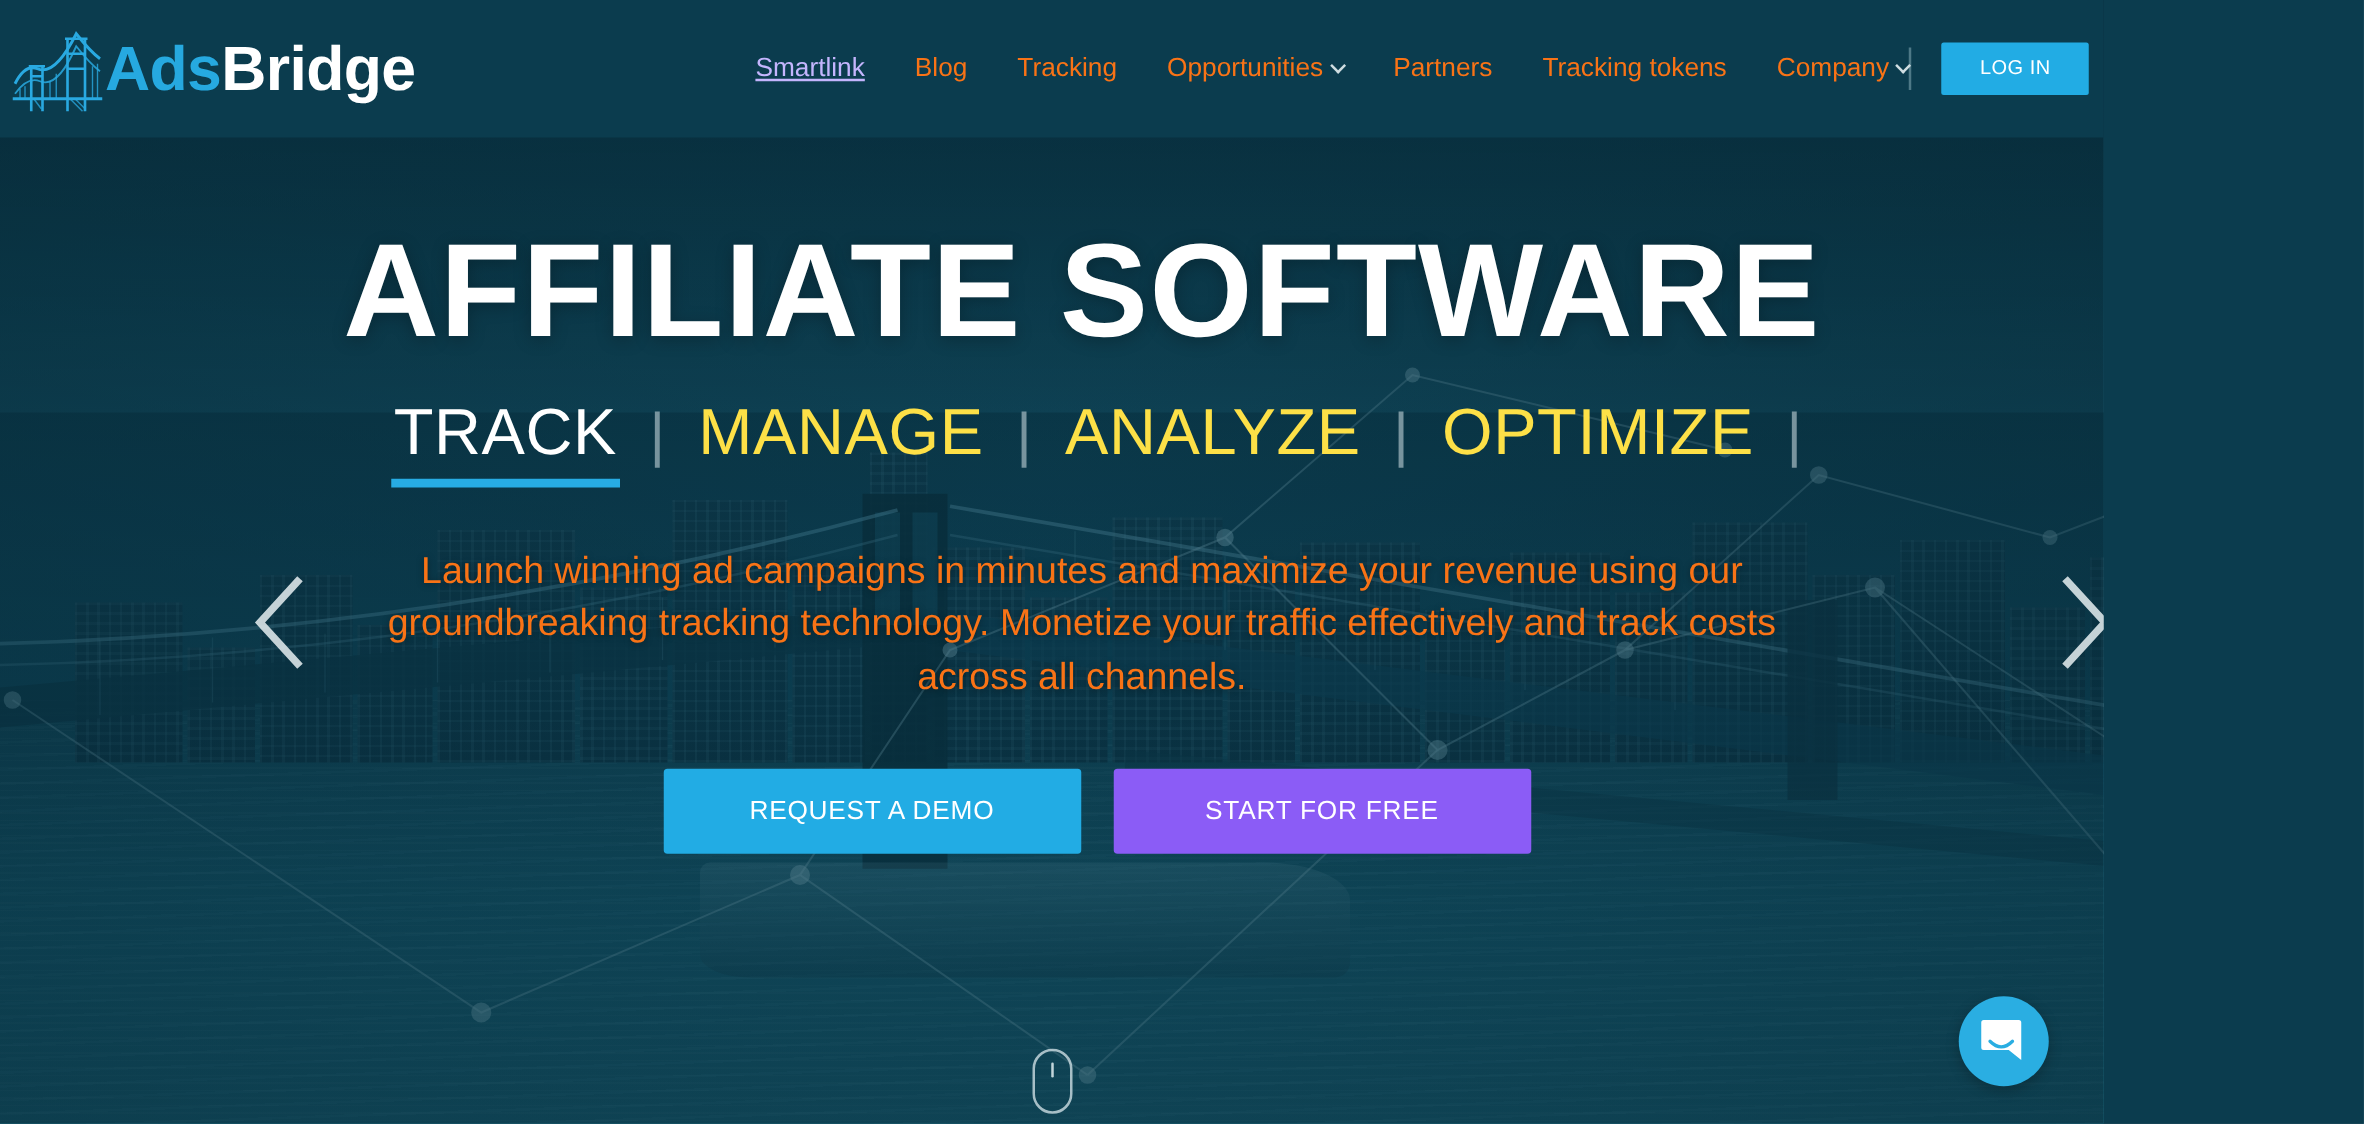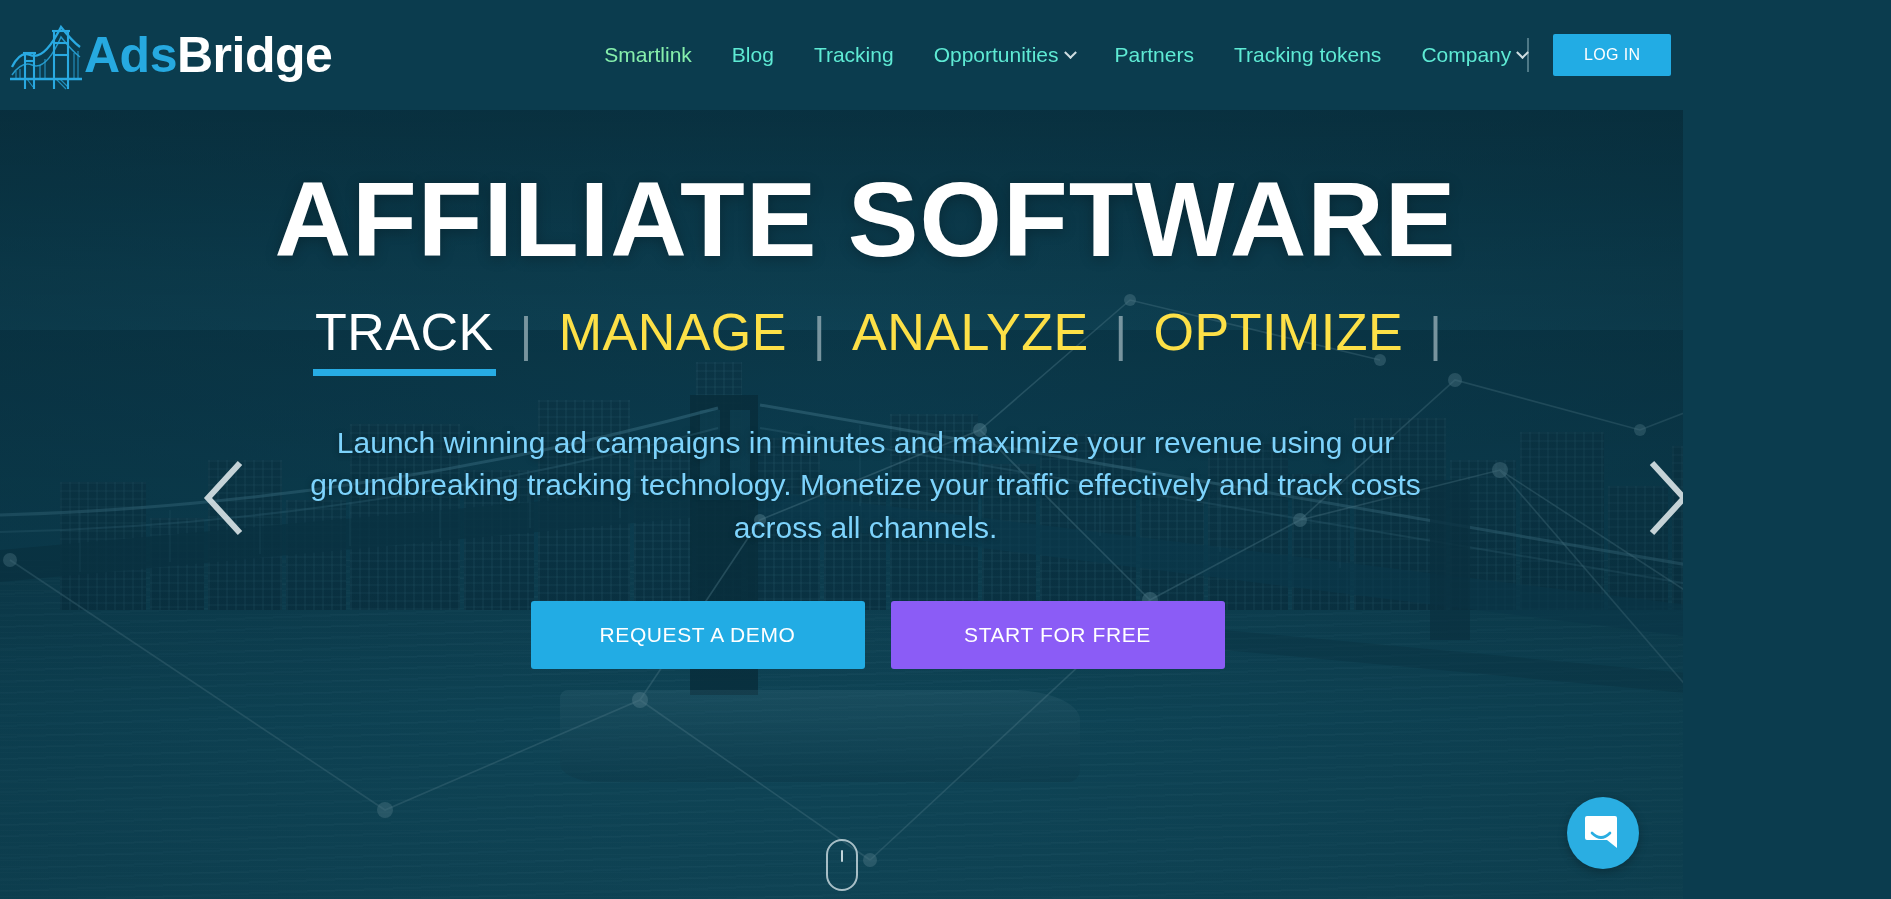--- a/index.html
+++ b/index.html
@@ -145,29 +145,29 @@
   .logo-ads { color: #26a9e0; }
   .logo-bridge { color: #ffffff; }
 
   .nav {
     display: flex;
     align-items: center;
     gap: 40px;
     margin-left: 272px;
   }
   .nav-item {
-    color: #5eead4;
+    color: #f97316;
     font-size: 21px;
     cursor: pointer;
     white-space: nowrap;
     display: flex;
     align-items: center;
     gap: 7px;
   }
-  .nav-item.active { color: #86efac; }
+  .nav-item.active { color: #c4b5fd; text-decoration: underline; }
   .caret {
     display: inline-block;
     width: 9px; height: 9px;
     border-right: 2px solid #cfdde1;
     border-bottom: 2px solid #cfdde1;
     transform: rotate(45deg) translate(-2px,-2px);
   }
 
   .header-right {
     display: flex;
@@ -200,21 +200,21 @@
     width: 37px; height: 37px;
     border-radius: 50%;
     overflow: hidden;
     cursor: pointer;
     box-shadow: 0 0 0 1px rgba(255,255,255,0.25);
   }
 
   
   .hero {
     position: absolute;
-    left: 0; top: 96px;
+    left: 0; top: 110px;
     width: 100%; height: 789px;
     z-index: 20;
     text-align: center;
     padding-left: 48px;
   }
   .hero-title {
     margin-top: 68px;
     color: #ffffff;
     font-size: 106px;
     font-weight: bold;
@@ -251,21 +251,21 @@
   .hw-sep {
     color: #9db4bc;
     font-size: 48px;
     opacity: .75;
     line-height: 1.12;
   }
 
   .hero-desc {
     margin: 60px auto 0;
     width: 1170px;
-    color: #7dd3fc;
+    color: #f97316;
     font-size: 30px;
     line-height: 1.42;
     text-shadow: 0 1px 6px rgba(0,0,0,0.35);
   }
 
   .hero-ctas {
     margin-top: 52px;
     display: flex;
     justify-content: center;
     gap: 26px;

